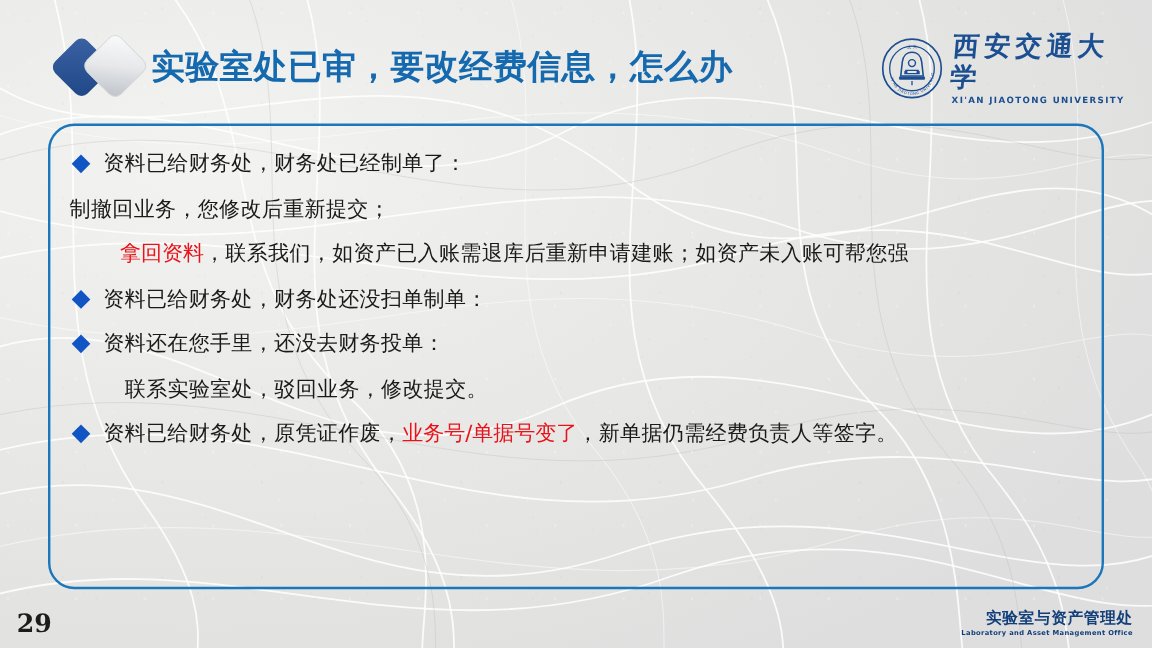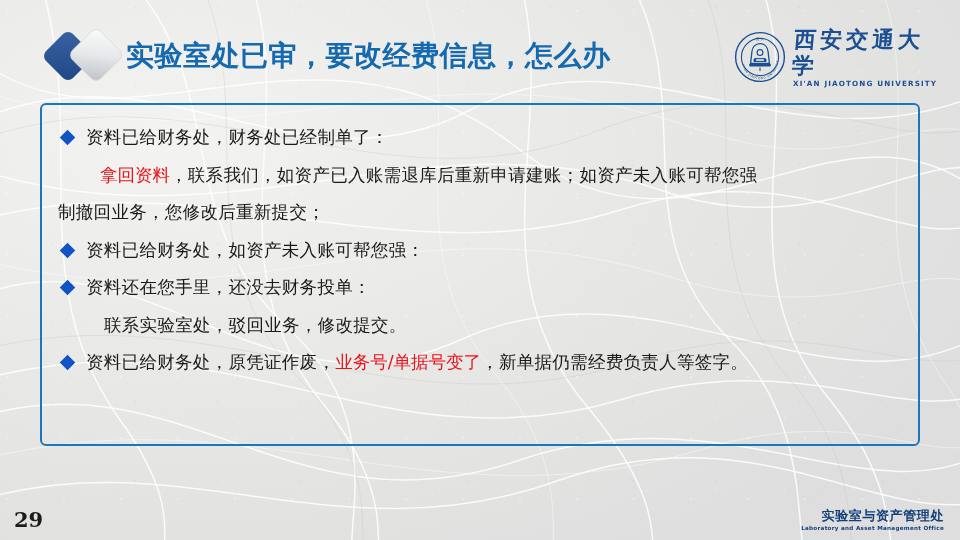--- a/index.html
+++ b/index.html
@@ -95,23 +95,23 @@
     color: #1b4f91;
     letter-spacing: 1.15px;
     line-height: 10px;
     margin-top: 1px;
   }
 
   
   #content-box {
     position: absolute;
     left: 40px; top: 103px;
-    width: 880px; height: 343px;
+    width: 880px; height: 388px;
     border: 2.2px solid #1b76bc;
-    border-radius: 6px;
+    border-radius: 22px;
     box-sizing: border-box;
   }
   #content-inner {
     position: absolute;
     left: 16px; top: 14px;
     width: 848px;
     color: #1a1a1a;
     font-size: 17.5px;
     line-height: 37.5px;
   }
@@ -259,31 +259,31 @@
     </div>
   </div>
 
   <div id="content-box">
     <div id="content-inner">
 
       <div class="para">
         <span class="bullet-line">
           <span class="dia"></span><span class="tx">资料已给财务处，财务处已经制单了：</span>
         </span>
+        <span class="wrap-line ind2">
+          <span class="tx">制撤回业务，您修改后重新提交；</span>
+        </span>
         <span class="wrap-line ind1">
           <span class="red">拿回资料</span><span class="tx">，联系我们，如资产已入账需退库后重新申请建账；如资产未入账可帮您强</span>
         </span>
-        <span class="wrap-line ind2">
-          <span class="tx">制撤回业务，您修改后重新提交；</span>
-        </span>
       </div>
 
       <div class="para">
         <span class="bullet-line">
-          <span class="dia"></span><span class="tx">资料已给财务处，如资产未入账可帮您强：</span>
+          <span class="dia"></span><span class="tx">资料已给财务处，财务处还没扫单制单：</span>
         </span>
       </div>
 
       <div class="para">
         <span class="bullet-line">
           <span class="dia"></span><span class="tx">资料还在您手里，还没去财务投单：</span>
         </span>
         <span class="wrap-line ind3">
           <span class="tx">联系实验室处，驳回业务，修改提交。</span>
         </span>

